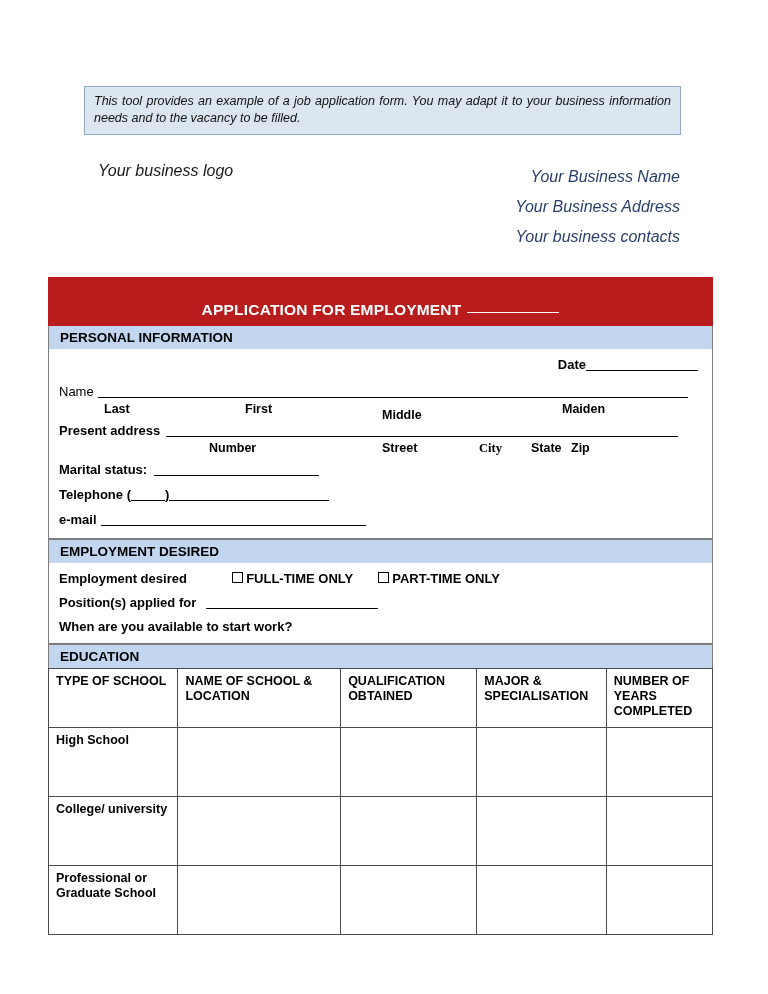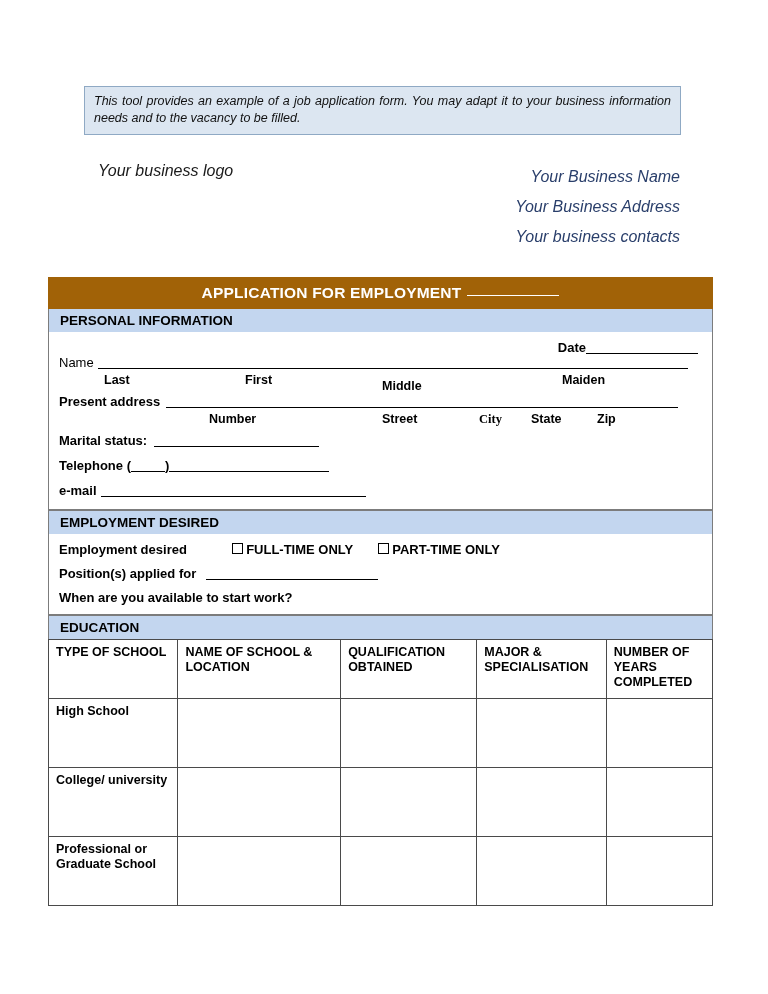--- a/index.html
+++ b/index.html
@@ -63,26 +63,26 @@
 
   
   .form {
     position: absolute;
     left: 48px;
     top: 277px;
     width: 665px;
   }
 
   .title-bar {
-    background: #a16207;
+    background: #b91c1c;
     color: #ffffff;
     font-weight: bold;
     font-size: 15.5px;
     text-align: center;
-    padding: 6px 0 7px 0;
+    padding: 23px 0 7px 0;
     letter-spacing: 0.2px;
   }
   .title-bar .fill-line {
     display: inline-block;
     width: 92px;
     border-bottom: 1.5px solid #ffffff;
     margin-left: 6px;
     vertical-align: 2px;
     height: 12px;
   }
@@ -105,21 +105,21 @@
     font-size: 13px;
   }
 
   .row { position: relative; margin-bottom: 3px; }
 
   .date-row {
     text-align: right;
     font-weight: bold;
     font-size: 13px;
     padding-right: 4px;
-    margin-bottom: 0;
+    margin-bottom: 12px;
   }
 
   .lbl { display: inline-block; }
   .lbl-b { font-weight: bold; }
 
   .ul-line {
     display: inline-block;
     border-bottom: 1px solid #000;
     height: 13px;
     vertical-align: -2px;
@@ -205,21 +205,21 @@
       </div>
 
       <div class="row">
         <span class="lbl lbl-b">Present address</span><span class="ul-line" style="width:512px; margin-left:6px;"></span>
       </div>
       <div class="subrow">
         <span style="left:150px;">Number</span>
         <span style="left:323px;">Street</span>
         <span style="left:420px;font-family:Liberation Serif, serif;">City</span>
         <span style="left:472px;">State</span>
-        <span style="left:538px;">Zip</span>
+        <span style="left:512px;">Zip</span>
       </div>
 
       <div class="row" style="margin-bottom:10px;">
         <span class="lbl lbl-b">Marital status:</span><span class="ul-line" style="width:165px; margin-left:7px;"></span>
       </div>
 
       <div class="row" style="margin-bottom:10px;">
         <span class="lbl lbl-b">Telephone (</span><span class="ul-line" style="width:34px;"></span><span class="lbl lbl-b">)</span><span class="ul-line" style="width:160px;"></span>
       </div>
 

